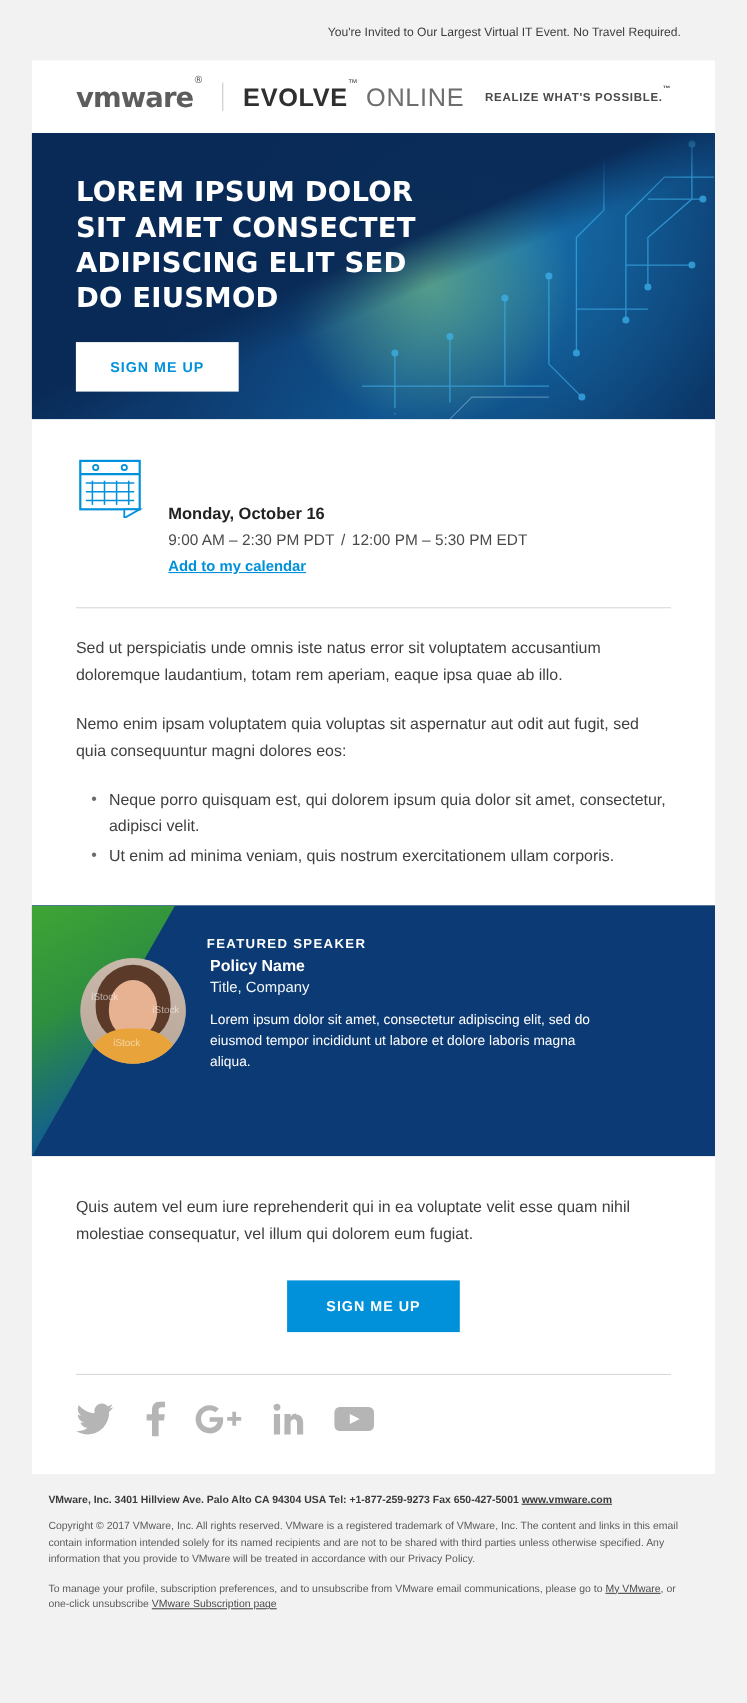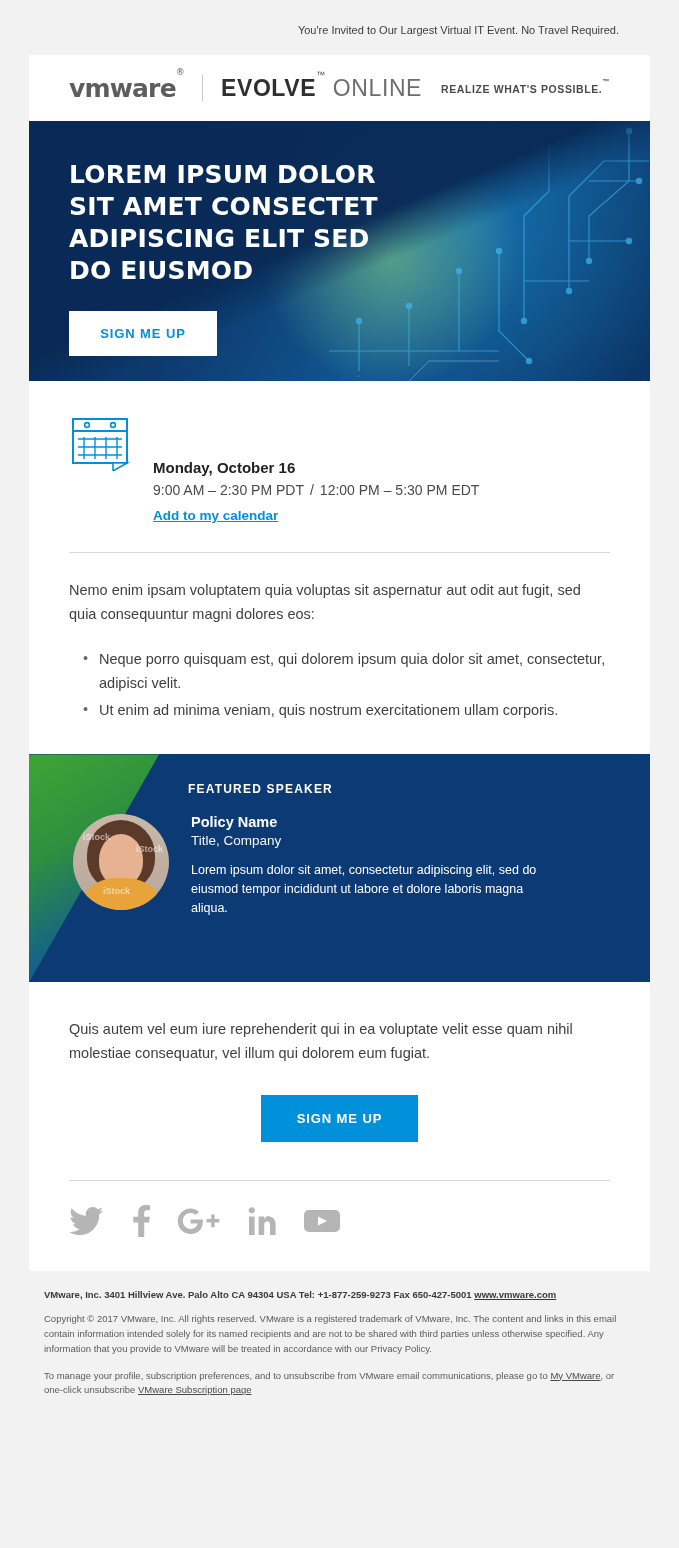--- a/index.html
+++ b/index.html
@@ -222,21 +222,21 @@
     position: relative;
     padding: 28px 42px 0 42px;
     display: block;
   }
   .featured-label {
     color: #ffffff;
     font-size: 12px;
     font-weight: bold;
     letter-spacing: 1.2px;
     margin-left: 117px;
-    margin-bottom: 18px;
+    margin-bottom: 6px;
   }
   .speaker-row { display: flex; }
   .avatar {
     width: 96px; height: 96px;
     flex: 0 0 96px;
     border-radius: 50%;
     overflow: hidden;
     position: relative;
     background: linear-gradient(#c9b9ab, #b9a799);
     margin-left: 2px;
@@ -256,21 +256,22 @@
   .avatar .shoulders {
     position: absolute; left: 4px; bottom: -6px;
     width: 88px; height: 38px;
     border-radius: 44px 44px 0 0;
     background: #e8a33a;
   }
   .avatar .wm {
     position: absolute;
     color: rgba(255,255,255,0.55);
     font-size: 9px;
-    font-weight: bold;
+    font-weight: normal;
+    margin-top: 12px;
   }
   .avatar .wm1 { left: 10px; top: 18px; }
   .avatar .wm2 { right: 6px; top: 30px; }
   .avatar .wm3 { left: 30px; bottom: 14px; }
   .speaker-text { padding-left: 22px; color: #ffffff; }
   .sp-name { font-size: 14.5px; font-weight: bold; margin-bottom: 3px; }
   .sp-title { font-size: 13.5px; margin-bottom: 13px; color: #f2f6fa; }
   .sp-bio { font-size: 12.5px; line-height: 1.5; max-width: 370px; }
 
   
@@ -406,20 +407,21 @@
         <div class="date-times">
           <span>9:00 AM – 2:30 PM PDT</span><span class="sep">/</span><span>12:00 PM – 5:30 PM EDT</span>
         </div>
         <a class="addcal" href="#">Add to my calendar</a>
       </div>
     </div>
 
     <div class="rule"></div>
 
     <div class="body-copy">
+      <p>Sed ut perspiciatis unde omnis iste natus error sit voluptatem accusantium doloremque laudantium, totam rem aperiam, eaque ipsa quae ab illo.</p>
       <p>Nemo enim ipsam voluptatem quia voluptas sit aspernatur aut odit aut fugit, sed quia consequuntur magni dolores eos:</p>
       <ul>
         <li>Neque porro quisquam est, qui dolorem ipsum quia dolor sit amet, consectetur, adipisci velit.</li>
         <li>Ut enim ad minima veniam, quis nostrum exercitationem ullam corporis.</li>
       </ul>
     </div>
 
     <div class="speaker">
       <div class="speaker-wedge"></div>
       <div class="speaker-inner">

